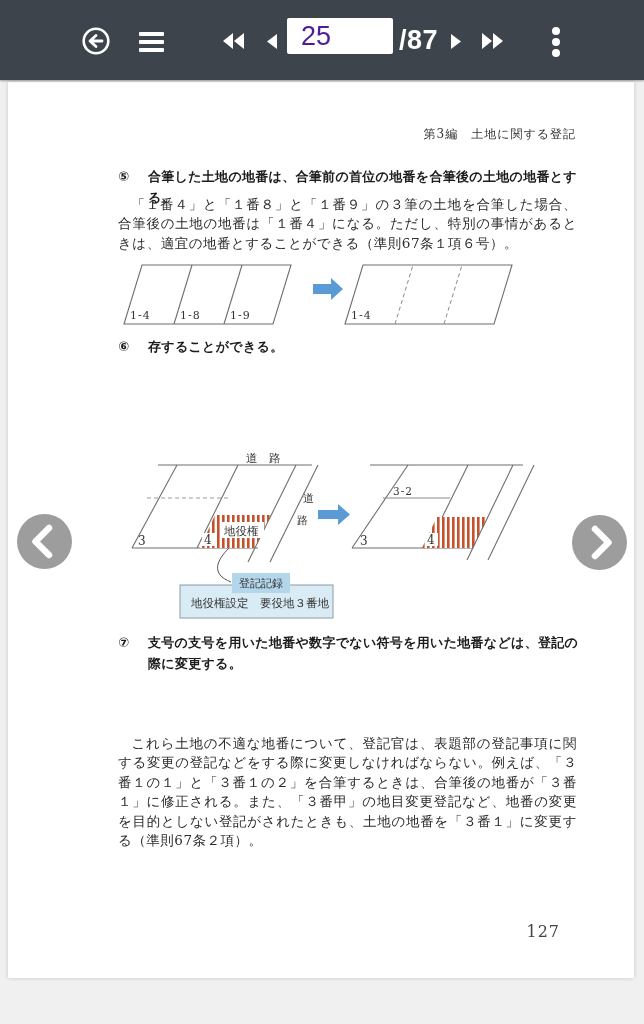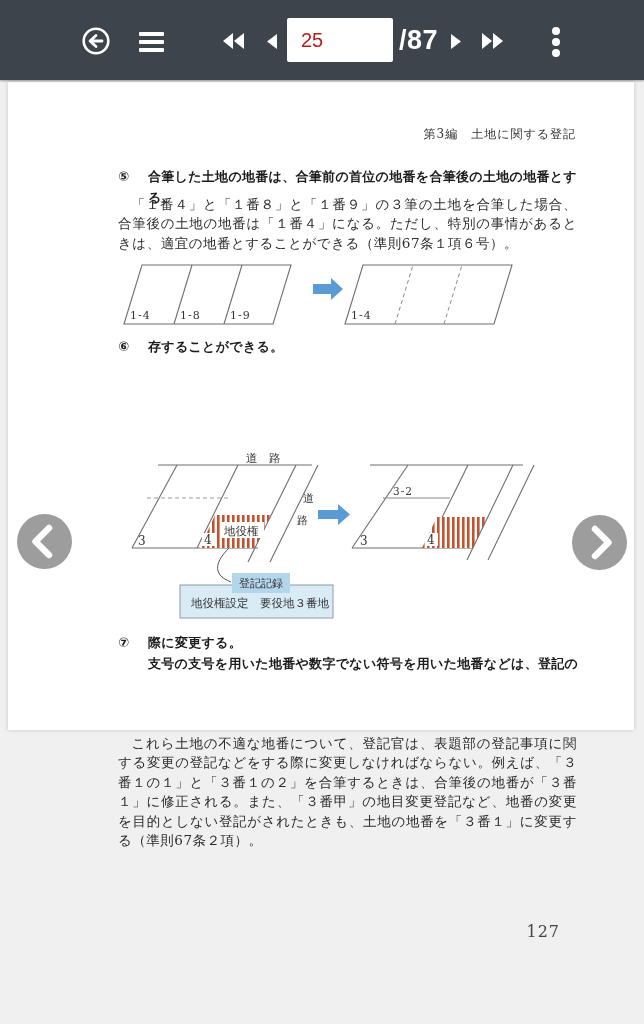--- a/index.html
+++ b/index.html
@@ -9,34 +9,34 @@
     font-family:"DejaVu Serif","Liberation Serif",serif;
   }
   
   .toolbar{
     position:absolute;left:0;top:0;width:644px;height:80px;
     background:#3d444c;box-shadow:0 1px 2px rgba(0,0,0,.35);z-index:30;
   }
   .tb-item{position:absolute;cursor:pointer;}
   .menu-bars div{width:25px;height:4px;background:#fff;border-radius:1px;margin-bottom:4px;}
   .page-input{
-    position:absolute;left:287px;top:18px;width:106px;height:44px;
+    position:absolute;left:287px;top:18px;width:106px;height:36px;
     background:#fff;border:none;border-radius:2px;box-sizing:border-box;
     font-family:"Liberation Sans","DejaVu Sans",sans-serif;
-    font-size:20px;color:#b91c1c;padding:0 0 0 14px;outline:none;
+    font-size:27px;color:#4c1d95;padding:0 0 0 14px;outline:none;
   }
   .page-total{
     position:absolute;left:399px;top:25px;color:#fff;
     font-family:Liberation Sans, sans-serif;
     font-weight:bold;font-size:27px;letter-spacing:.5px;
   }
   .kebab div{width:8px;height:8px;border-radius:50%;background:#fff;margin-bottom:3px;}
   
   .page{
-    position:absolute;left:8px;top:82px;width:626px;height:648px;
+    position:absolute;left:8px;top:82px;width:626px;height:896px;
     background:#ffffff;box-shadow:0 0 4px rgba(0,0,0,.18);z-index:10;
   }
   .running-header{
     position:absolute;top:44px;right:58px;
     font-size:12px;color:#333;letter-spacing:1px;
   }
   .h-block{
     position:absolute;left:110px;width:480px;
     font-family:"Liberation Sans","DejaVu Sans",sans-serif;
     font-weight:bold;font-size:13px;color:#1c1c1c;
@@ -173,22 +173,22 @@
     <line x1="396" y1="15" x2="350" y2="110" stroke="#6e6e6e" stroke-width="1.1"></line>
     <line x1="417" y1="15" x2="371" y2="110" stroke="#6e6e6e" stroke-width="1.1"></line>
     <text x="276" y="45" font-size="10.5" fill="#999" letter-spacing="1">3-2</text>
     <text x="243" y="95" font-size="12">3</text>
     <rect x="308" y="83" width="13" height="13" fill="#fff"></rect>
     <text x="310" y="94" font-size="12">4</text>
   </svg>
 
   <div class="h-block" style="top:550px;">
     <span class="marker">⑦</span>
+    <div class="h-line">支号の支号を用いた地番や数字でない符号を用いた地番などは、登記の</div>
     <div class="h-line">際に変更する。</div>
-    <div class="h-line">支号の支号を用いた地番や数字でない符号を用いた地番などは、登記の</div>
   </div>
   <div class="p-block" style="top:651px;">
     <p>これら土地の不適な地番について、登記官は、表題部の登記事項に関する変更の登記などをする際に変更しなければならない。例えば、「３番１の１」と「３番１の２」を合筆するときは、合筆後の地番が「３番１」に修正される。また、「３番甲」の地目変更登記など、地番の変更を目的としない登記がされたときも、土地の地番を「３番１」に変更する（準則67条２項）。</p>
   </div>
 
   <div class="pagenum">127</div>
 </div>
 
 <svg class="navbtn" style="left:17px;top:514px;" viewBox="0 0 55 55">
   <circle cx="27.5" cy="27.5" r="27.5" fill="#9d9d9d"></circle>

